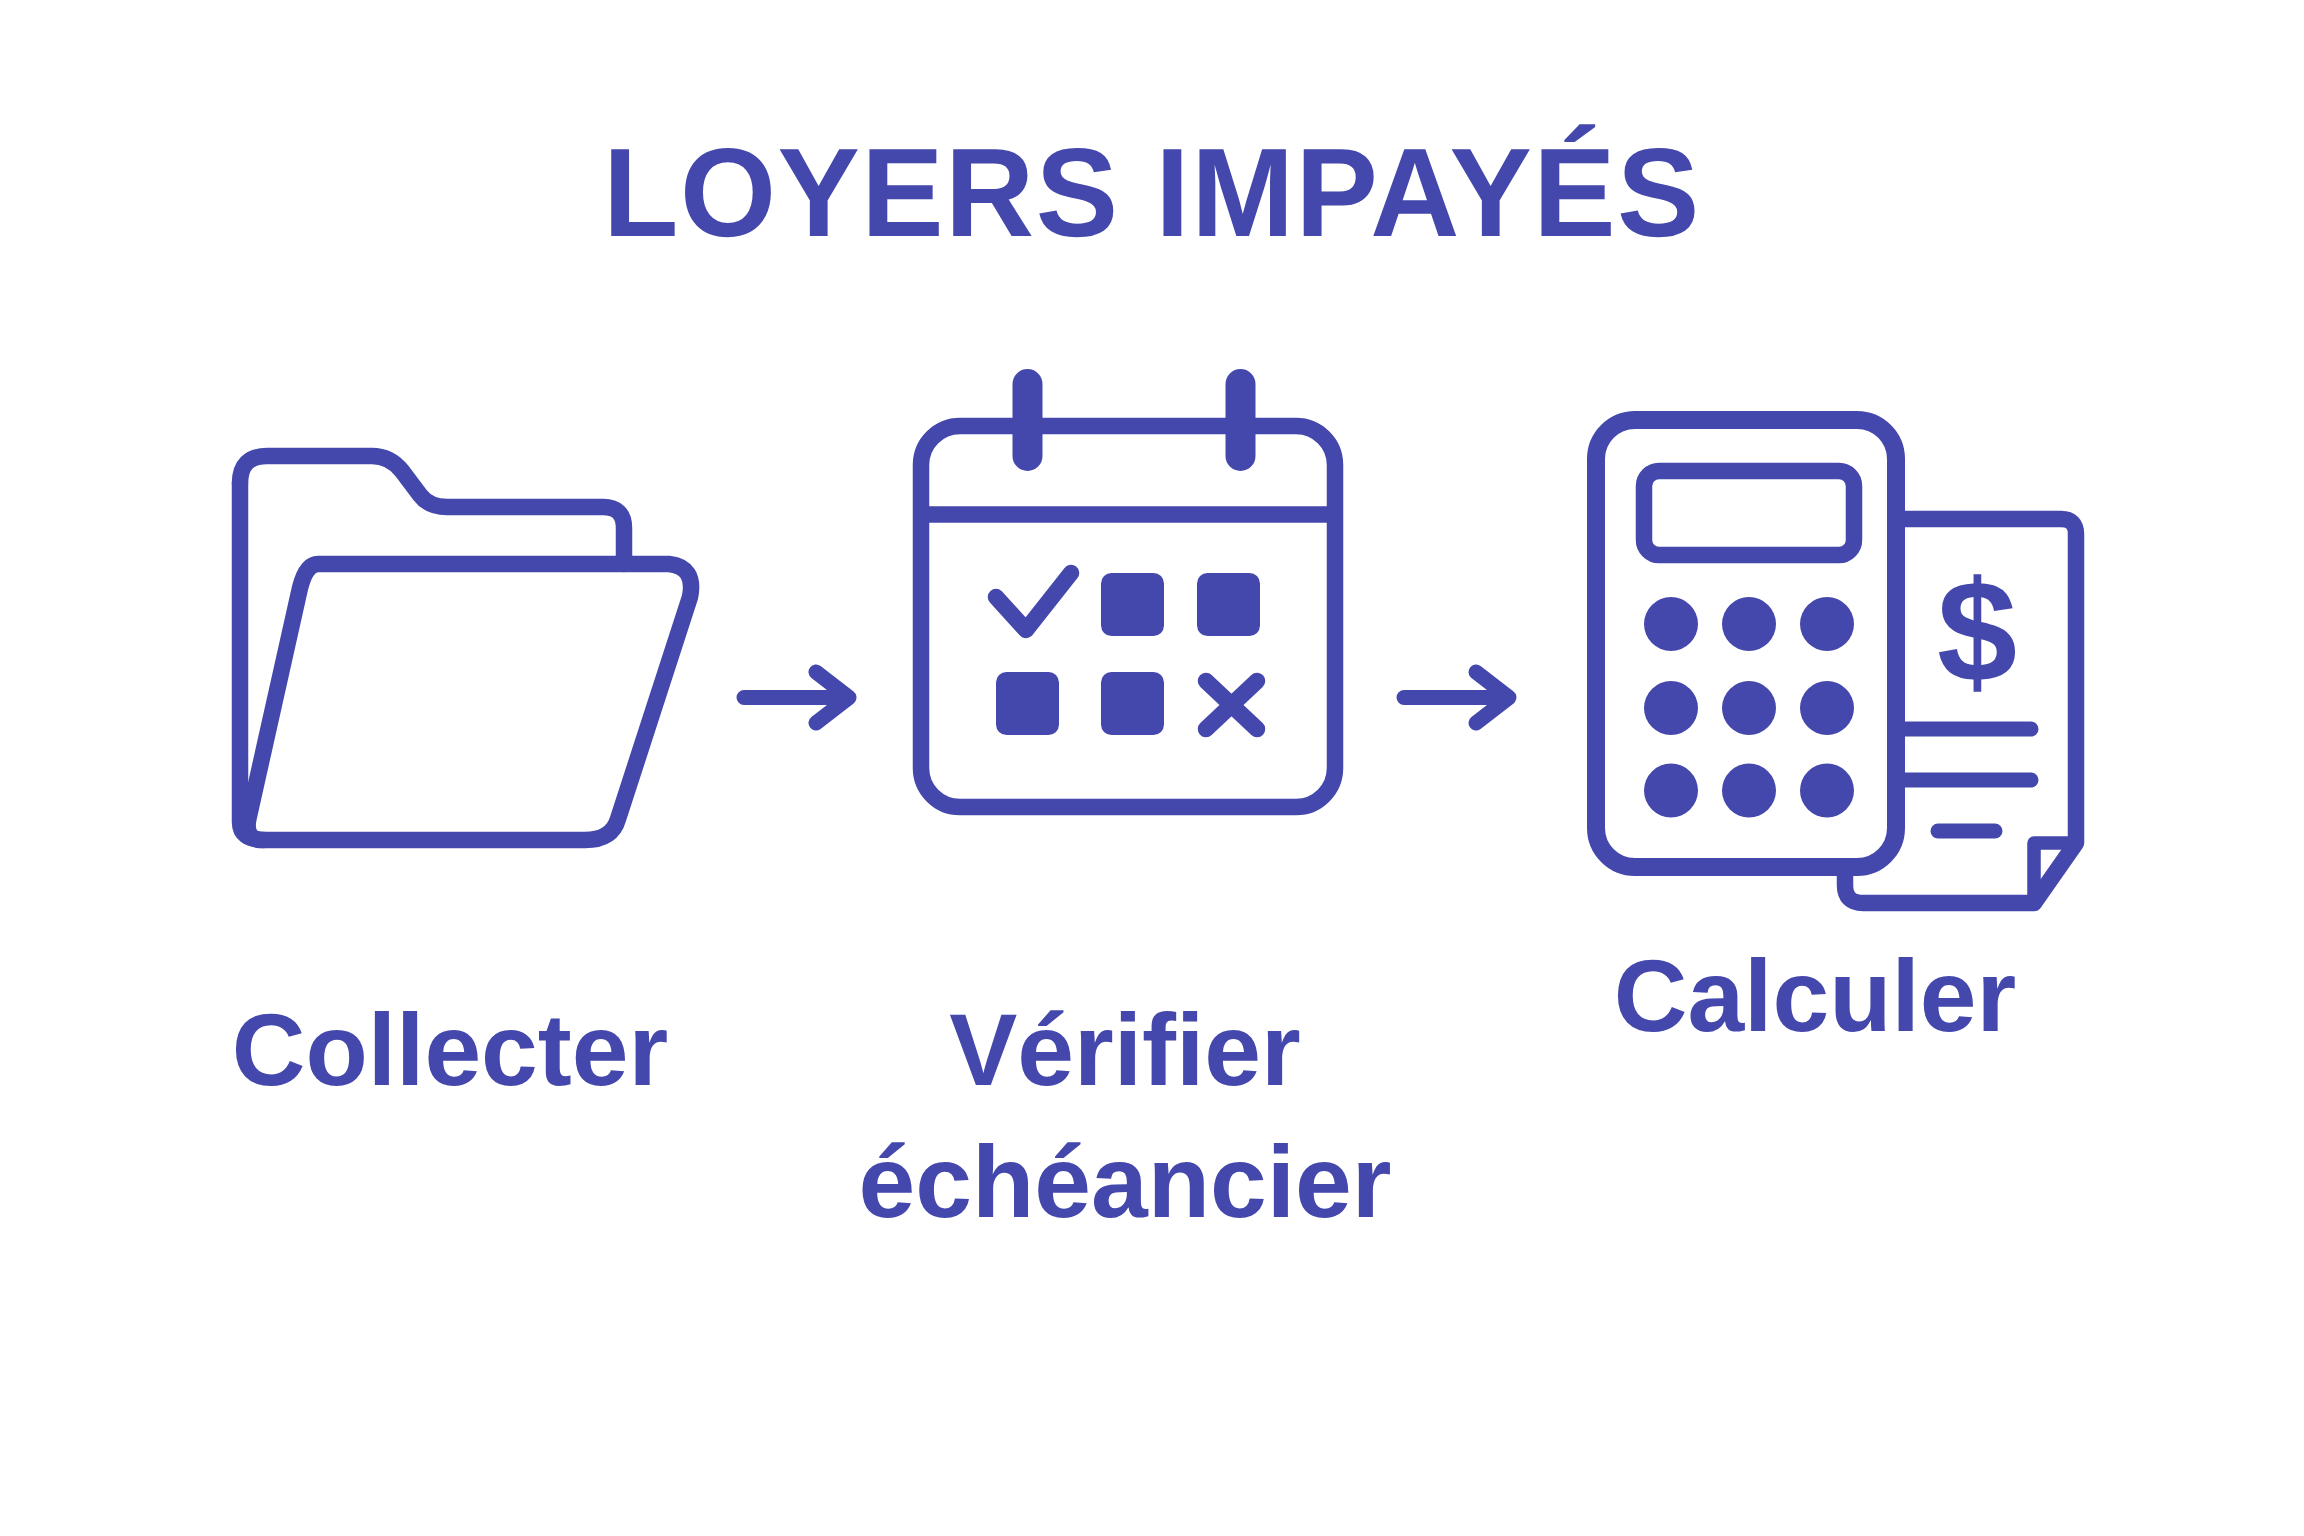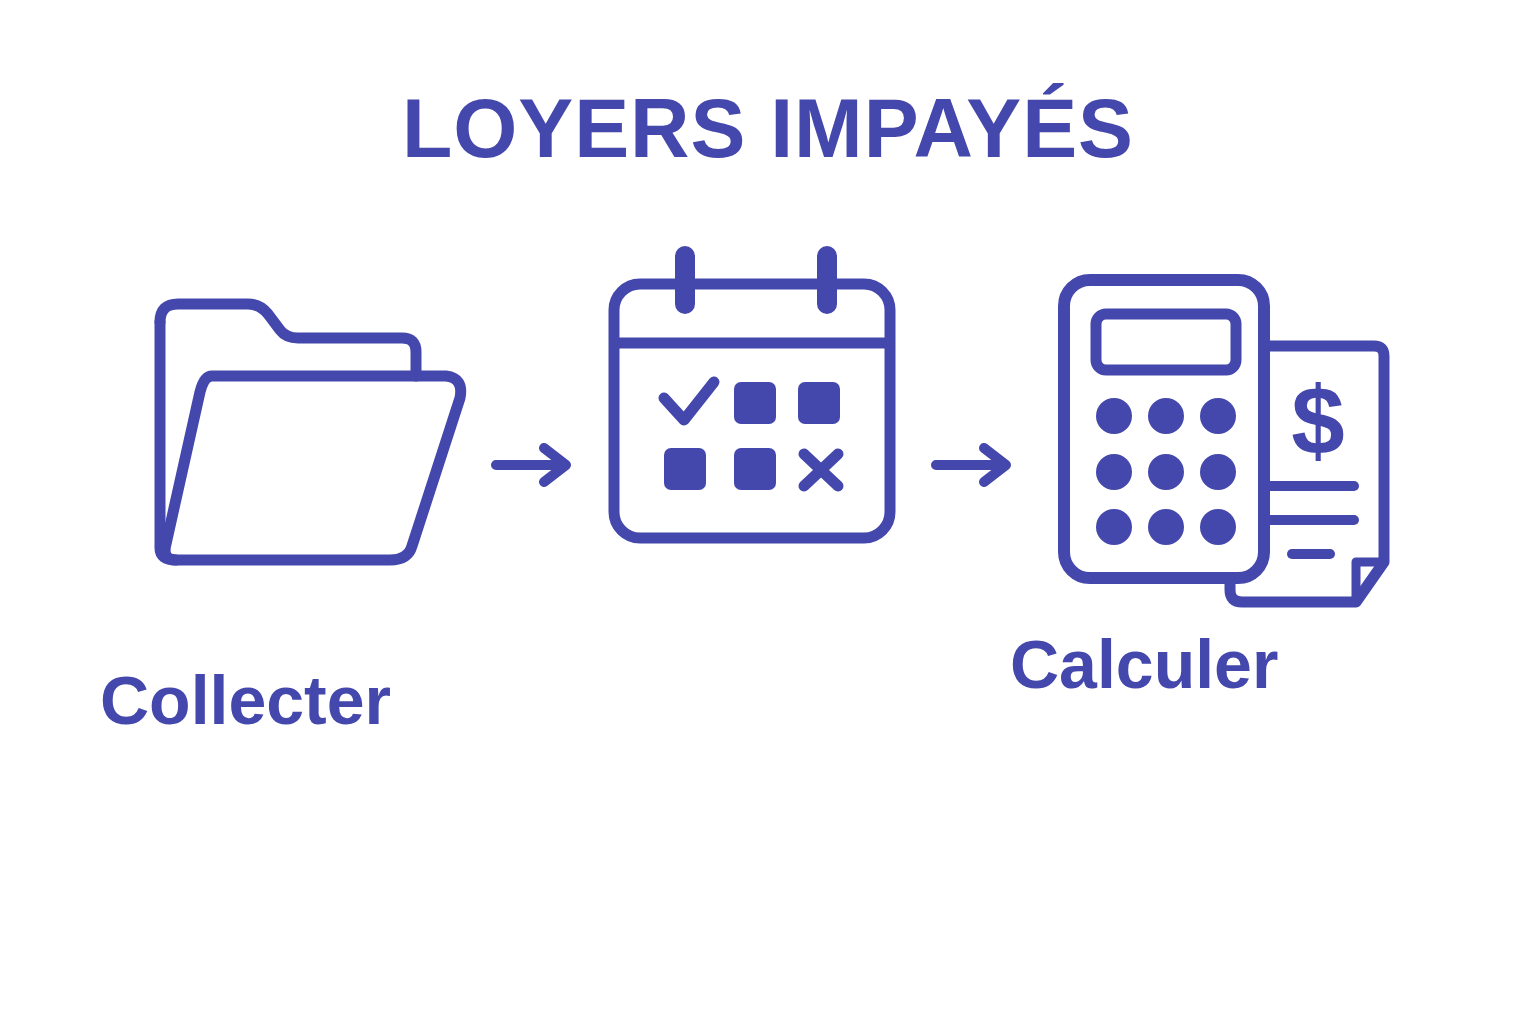--- a/index.html
+++ b/index.html
@@ -9,21 +9,21 @@
       color: #4447ac;
     }
     .title {
       position: absolute; left: 0; top: 86px; width: 1536px;
       text-align: center; font-size: 84px; font-weight: bold;
       letter-spacing: 1px; color: #4447ac; line-height: 1;
       transform: scaleX(0.98);
     }
     .icon { position: absolute; }
     .label {
-      position: absolute; text-align: left; font-weight: bold;
+      position: absolute; text-align: center; font-weight: bold;
       font-size: 68px; line-height: 88px; color: #4447ac;
     }
     svg { display: block; overflow: visible; }
   </style>
 </head>
 <body>
 
 <div class="title">LOYERS IMPAYÉS</div>
 
 <div class="icon" style="left:150px; top:296px;">
@@ -83,15 +83,17 @@
       <circle cx="58" cy="255" r="18"></circle>
         <circle cx="110" cy="255" r="18"></circle>
         <circle cx="162" cy="255" r="18"></circle>
     </g>
   </svg>
 </div>
 
 <div class="label" style="left:100px; top:656px; width:400px;">Collecter</div>
 
 <div class="label" style="left:530px; top:656px; width:440px;">
+  <div>Vérifier</div>
+  <div>échéancier</div>
 </div>
 
 <div class="label" style="left:1010px; top:620px; width:400px;">Calculer</div>
 
 </body></html>

